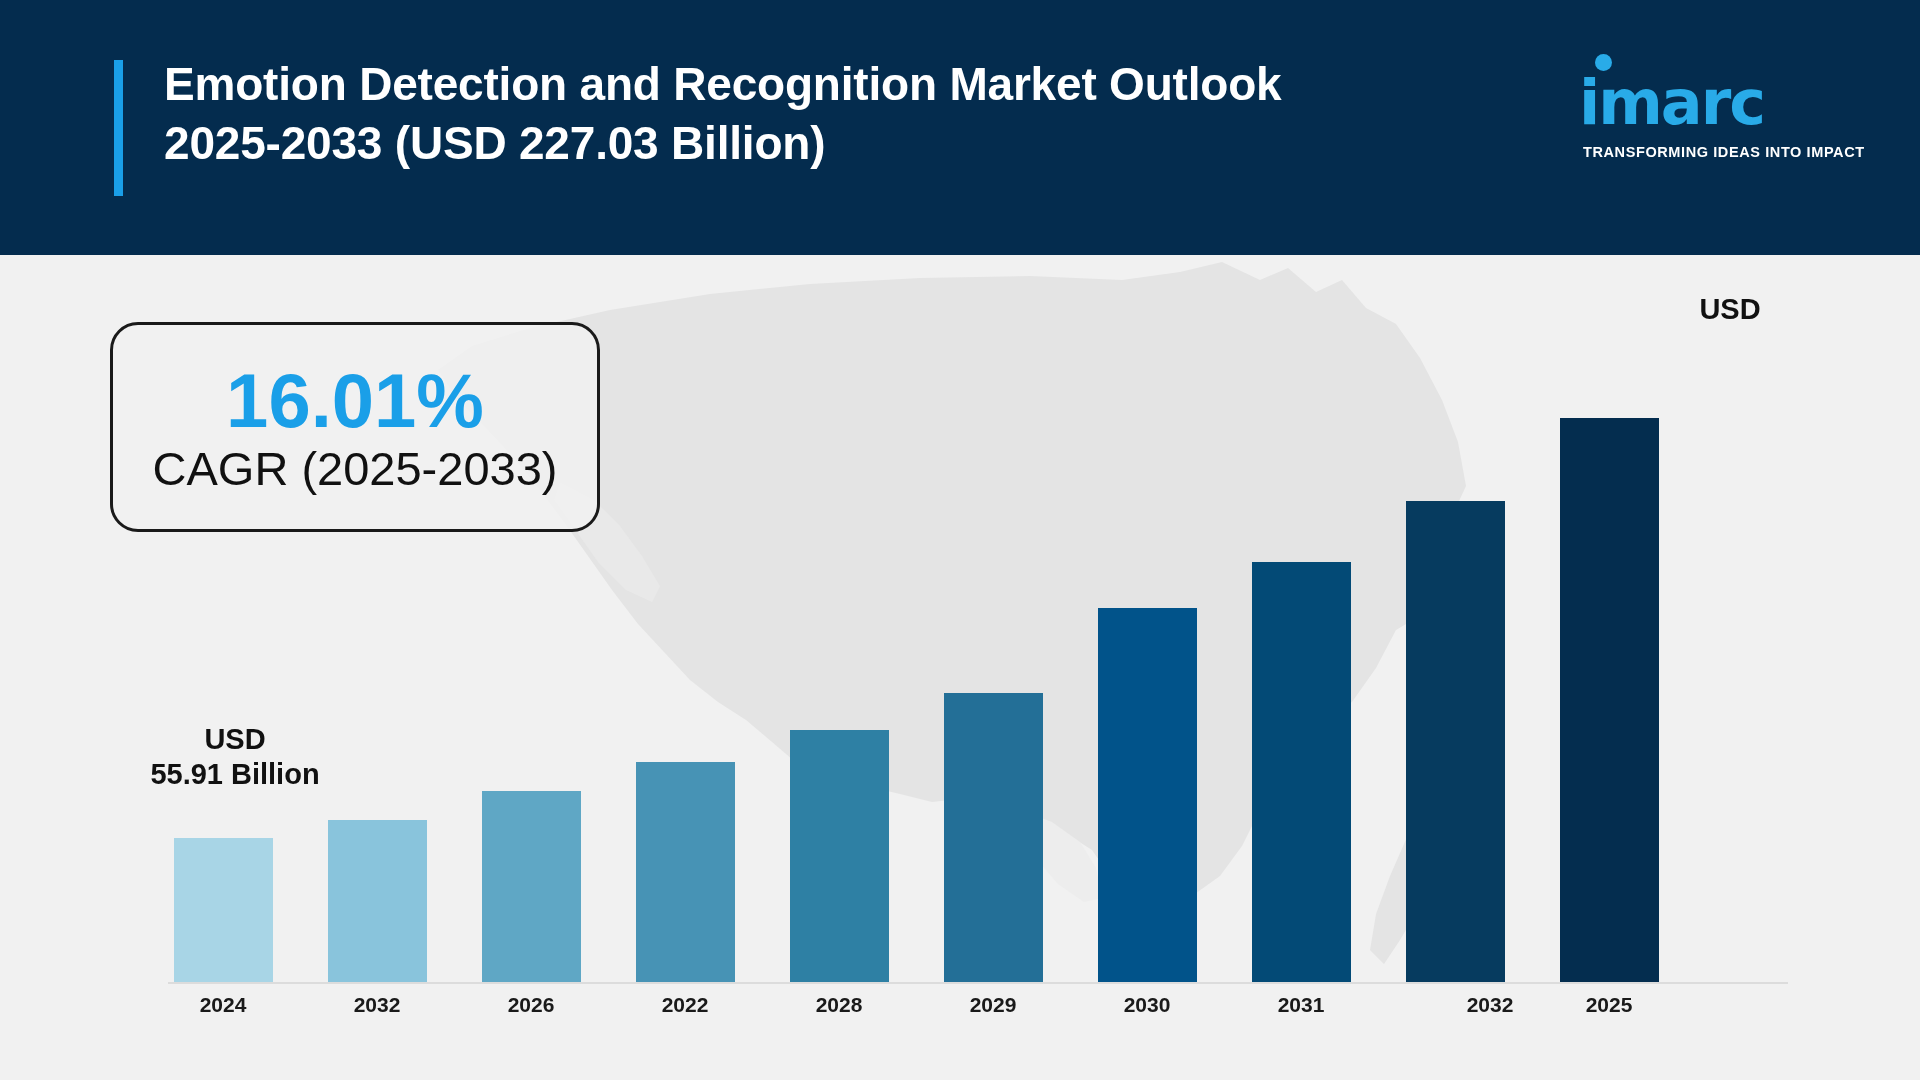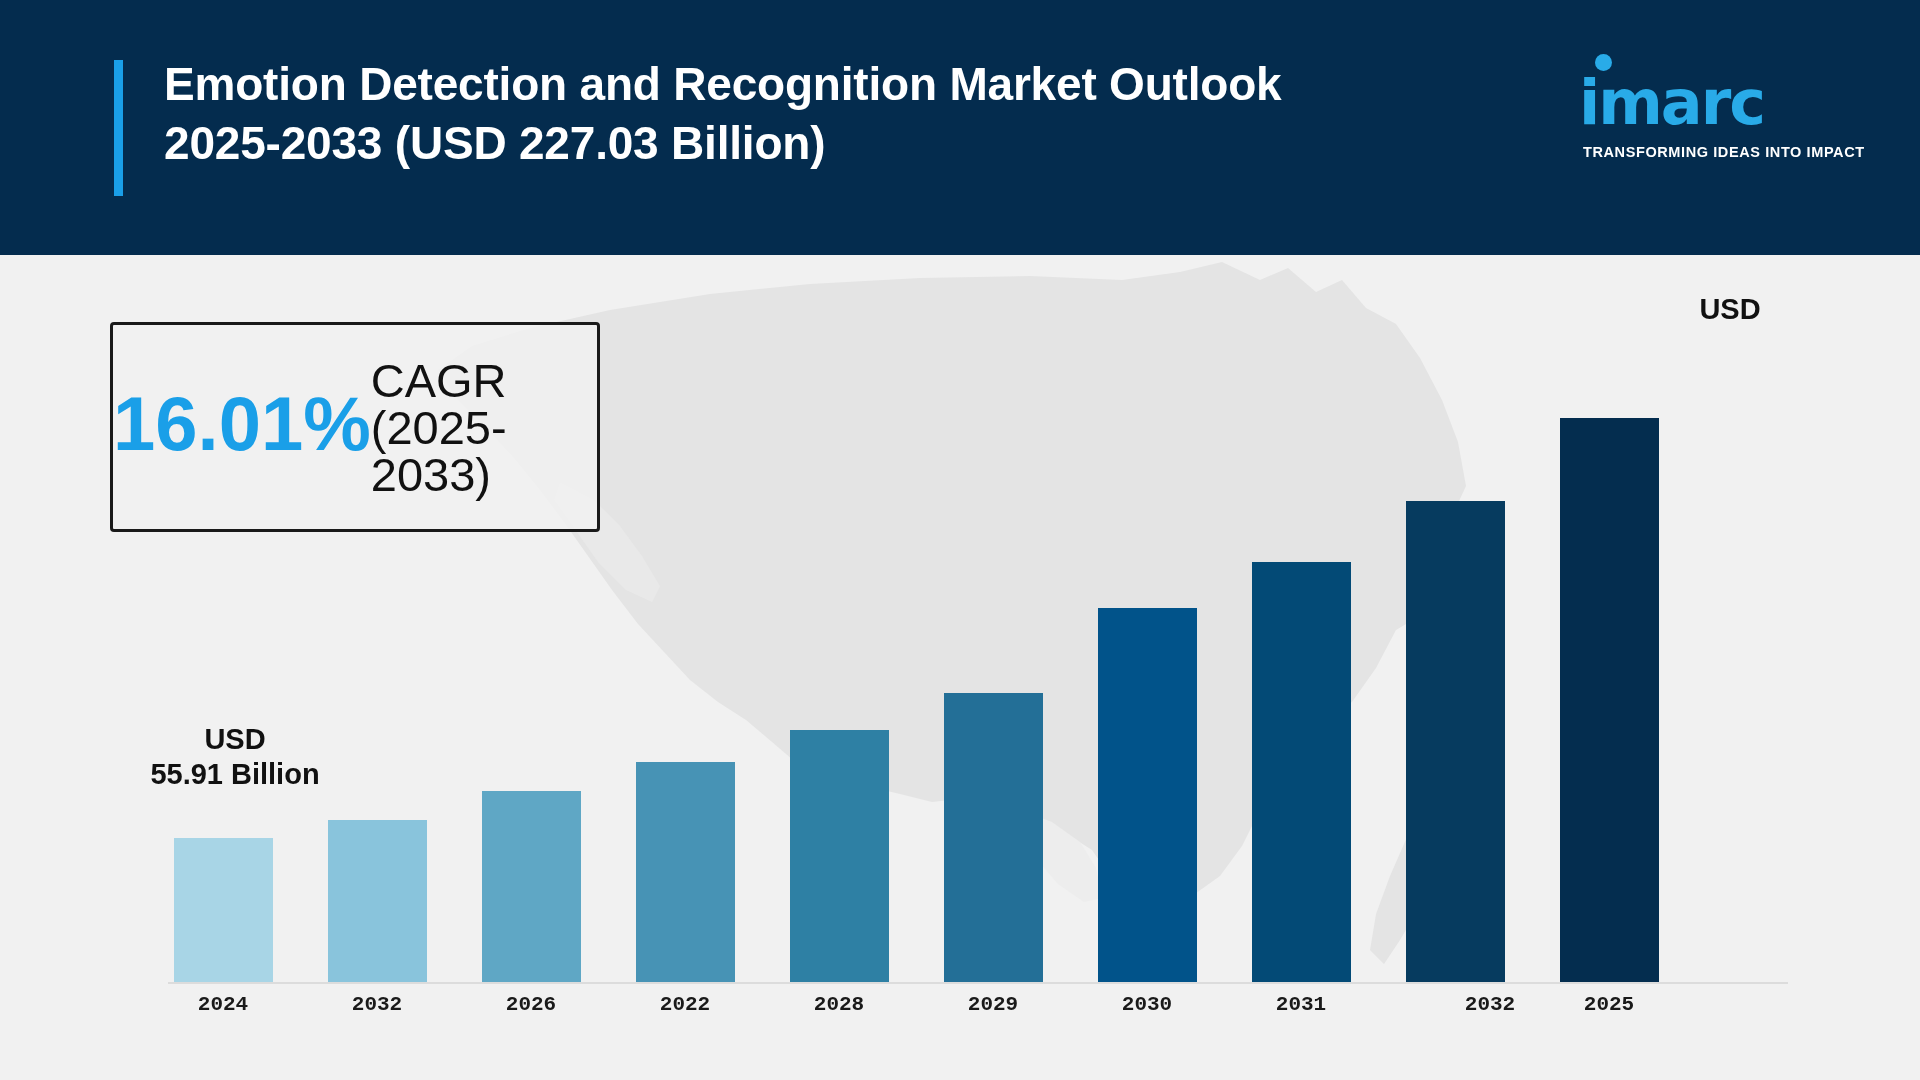--- a/index.html
+++ b/index.html
@@ -60,24 +60,24 @@
   
   .map-wrap{
     position:absolute;left:380px;top:250px;width:1160px;height:760px;
     opacity:1;pointer-events:none;
   }
   .map-wrap svg{width:100%;height:100%;display:block;}
 
   
   .cagr-box{
     position:absolute;left:110px;top:322px;width:490px;height:210px;
-    border:3px solid #1a1a1a;border-radius:4px;
+    border:3px solid #1a1a1a;border-radius:28px;
     background:rgba(241,241,241,0.80);
     box-sizing:border-box;
-    display:flex;flex-direction:row;align-items:center;justify-content:center;
+    display:flex;flex-direction:column;align-items:center;justify-content:center;
   }
   .cagr-value{
     font-size:76px;font-weight:bold;color:#1a9fe8;line-height:1;
     margin-bottom:6px;
   }
   .cagr-label{
     font-size:47px;color:#111111;line-height:1;
   }
 
   
@@ -96,21 +96,21 @@
   }
   .axis-line{
     position:absolute;left:168px;top:982px;width:1620px;height:2px;
     background:#dcdcdc;
   }
   .bar{
     position:absolute;bottom:98px;width:99px;
   }
   .bar-label{
     position:absolute;top:993px;width:140px;text-align:center;
-    font-size:21px;font-weight:bold;color:#1a1a1a;font-family:Liberation Mono, monospace;
+    font-size:21px;font-weight:bold;color:#1a1a1a;
   }
 </style>
 </head>
 <body>
 
 <div id="infographic">
 
   <div class="header">
     <div class="header-accent"></div>
     <div class="header-title">

